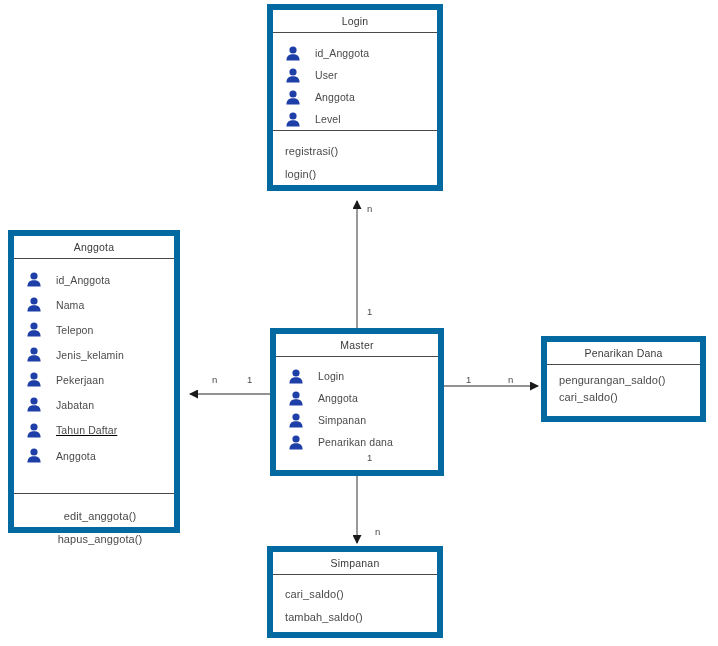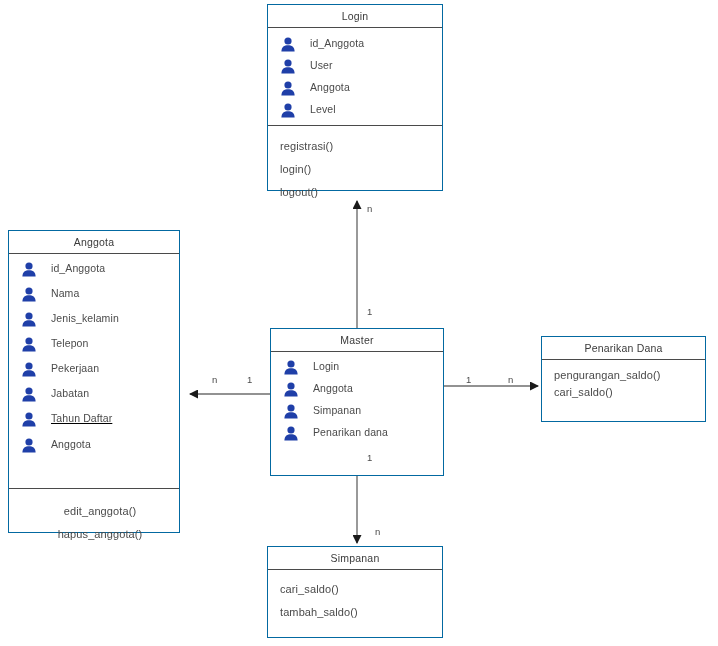--- a/index.html
+++ b/index.html
@@ -17,21 +17,21 @@
     width: 718px;
     height: 646px;
     background: #ffffff;
     overflow: hidden;
   }
 
   
   .uml-class {
     position: absolute;
     background: #ffffff;
-    border: 1px solid #0369a1;
+    border: 6px solid #0369a1;
     box-sizing: border-box;
     display: flex;
     flex-direction: column;
     z-index: 5;
   }
   .uml-title {
     text-align: center;
     font-size: 10.5px;
     color: #3a3a3a;
     padding: 5px 4px 5px 4px;
@@ -50,20 +50,21 @@
   .uml-attrs.bordered {
     border-bottom: 1px solid #4a4a4a;
   }
   .uml-ops {
     flex: 1 1 auto;
   }
 
   
   .attr-row {
     display: flex;
+    align-items: center;
     height: 22px;
     padding-left: 12px;
     box-sizing: border-box;
   }
   .attr-row .person-icon {
     flex: 0 0 auto;
     width: 16px;
     height: 15px;
     margin-right: 14px;
     display: block;
@@ -171,21 +172,20 @@
         <svg class="person-icon" viewBox="0 0 16 15">
           <circle cx="8" cy="4" r="3.6" fill="#1f3fa8"></circle>
           <path d="M1.4 14.6 C1.4 9.6 4.4 8.2 8 8.2 C11.6 8.2 14.6 9.6 14.6 14.6 Z" fill="#1f3fa8"></path>
         </svg>
         <span class="attr-label">Level</span>
       </div>
     </div>
     <div class="uml-compartment uml-ops">
       <div class="op-row">registrasi()</div>
       <div class="op-row">login()</div>
-      <div class="op-row">logout()</div>
     </div>
   </div>
 
   <div class="uml-class compact" style="left:8px; top:230px; width:172px; height:303px;">
     <div class="uml-title">Anggota</div>
     <div class="uml-compartment uml-attrs bordered" style="height:235px; padding-top:8px;">
       <div class="attr-row">
         <svg class="person-icon" viewBox="0 0 16 15">
           <circle cx="8" cy="4" r="3.6" fill="#1f3fa8"></circle>
           <path d="M1.4 14.6 C1.4 9.6 4.4 8.2 8 8.2 C11.6 8.2 14.6 9.6 14.6 14.6 Z" fill="#1f3fa8"></path>
@@ -197,28 +197,28 @@
           <circle cx="8" cy="4" r="3.6" fill="#1f3fa8"></circle>
           <path d="M1.4 14.6 C1.4 9.6 4.4 8.2 8 8.2 C11.6 8.2 14.6 9.6 14.6 14.6 Z" fill="#1f3fa8"></path>
         </svg>
         <span class="attr-label">Nama</span>
       </div>
       <div class="attr-row">
         <svg class="person-icon" viewBox="0 0 16 15">
           <circle cx="8" cy="4" r="3.6" fill="#1f3fa8"></circle>
           <path d="M1.4 14.6 C1.4 9.6 4.4 8.2 8 8.2 C11.6 8.2 14.6 9.6 14.6 14.6 Z" fill="#1f3fa8"></path>
         </svg>
+        <span class="attr-label">Telepon</span>
+      </div>
+      <div class="attr-row">
+        <svg class="person-icon" viewBox="0 0 16 15">
+          <circle cx="8" cy="4" r="3.6" fill="#1f3fa8"></circle>
+          <path d="M1.4 14.6 C1.4 9.6 4.4 8.2 8 8.2 C11.6 8.2 14.6 9.6 14.6 14.6 Z" fill="#1f3fa8"></path>
+        </svg>
         <span class="attr-label">Jenis_kelamin</span>
-      </div>
-      <div class="attr-row">
-        <svg class="person-icon" viewBox="0 0 16 15">
-          <circle cx="8" cy="4" r="3.6" fill="#1f3fa8"></circle>
-          <path d="M1.4 14.6 C1.4 9.6 4.4 8.2 8 8.2 C11.6 8.2 14.6 9.6 14.6 14.6 Z" fill="#1f3fa8"></path>
-        </svg>
-        <span class="attr-label">Telepon</span>
       </div>
       <div class="attr-row">
         <svg class="person-icon" viewBox="0 0 16 15">
           <circle cx="8" cy="4" r="3.6" fill="#1f3fa8"></circle>
           <path d="M1.4 14.6 C1.4 9.6 4.4 8.2 8 8.2 C11.6 8.2 14.6 9.6 14.6 14.6 Z" fill="#1f3fa8"></path>
         </svg>
         <span class="attr-label">Pekerjaan</span>
       </div>
       <div class="attr-row">
         <svg class="person-icon" viewBox="0 0 16 15">

